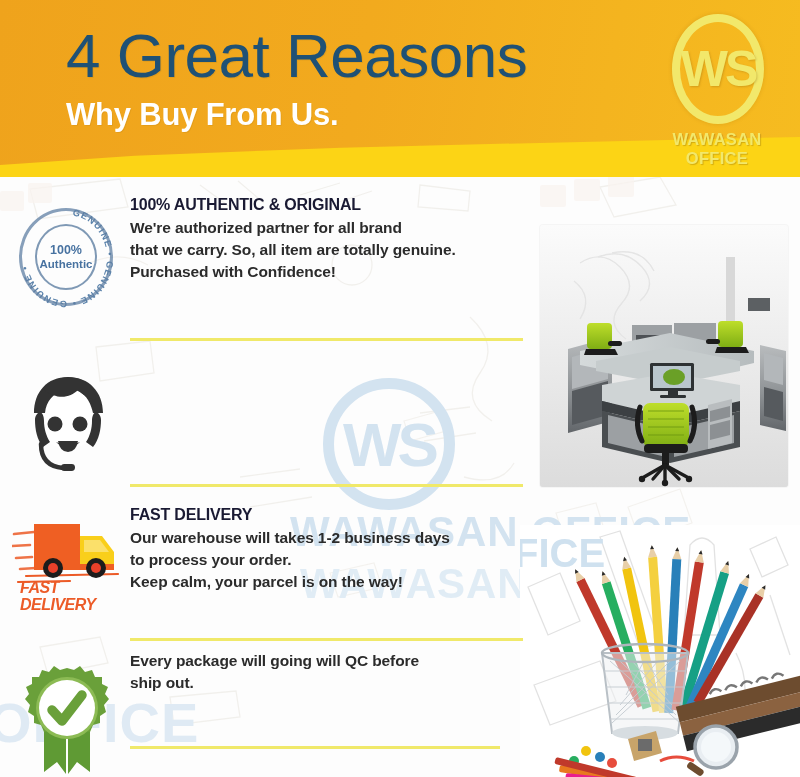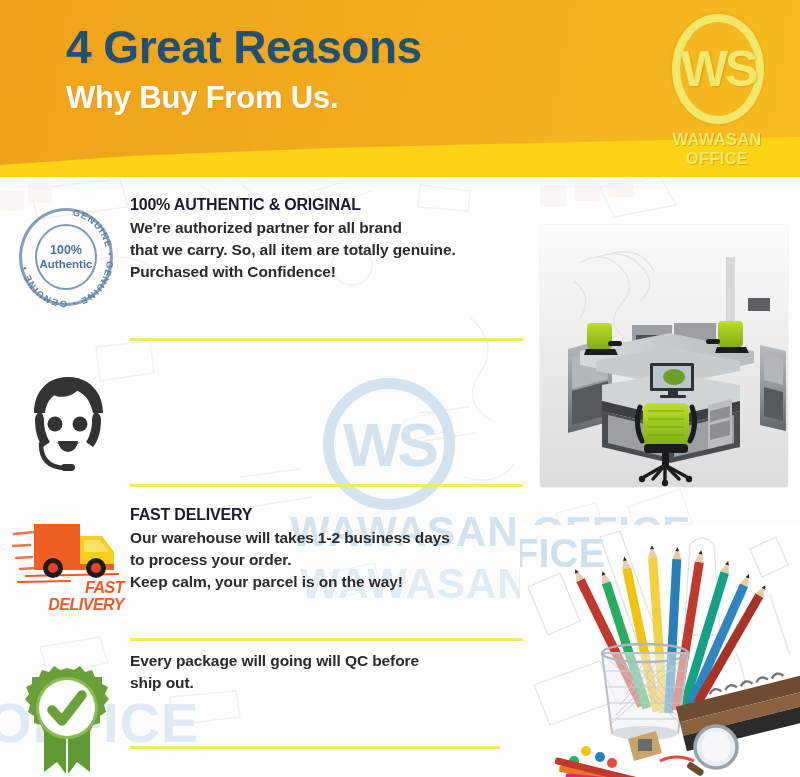--- a/index.html
+++ b/index.html
@@ -32,22 +32,22 @@
   #header-wave2 {
     position: absolute; left: 0; bottom: 0;
     width: 800px; height: 6px;
     background: #fcd415;
   }
   #title-block {
     position: absolute; left: 66px; top: 23px;
     width: 560px;
   }
   #title-main {
-    font-size: 46px;
-    font-weight: bold;
+    font-size: 62px;
+    font-weight: normal;
     color: #1f5175;
     letter-spacing: -0.5px;
     line-height: 1.08;
     font-stretch: condensed;
     text-shadow: 1px 1px 0 rgba(0,0,0,0.06);
   }
   #title-sub {
     font-size: 31px;
     font-weight: bold;
     color: #ffffff;
@@ -191,21 +191,21 @@
   .stamp-center .l2 { font-size: 11.5px; line-height: 1.2; }
   .stamp-arc { position: absolute; left: 0; top: 0; }
 
   
   .headset { position: absolute; left: 4px; top: 2px; width: 104px; height: 112px; }
 
   
   .truck { position: absolute; left: 0px; top: 0px; width: 118px; height: 118px; }
   .truck-label {
     position: absolute; left: 8px; top: 68px;
-    width: 104px; text-align: right;
+    width: 104px; text-align: left;
     font-size: 16px; font-weight: bold; font-style: italic;
     color: #ec5b28; line-height: 1.05;
     letter-spacing: -0.5px;
   }
 
   
   .rosette { position: absolute; left: 4px; top: 0px; width: 102px; height: 118px; }
 
   
   #office-photo {

